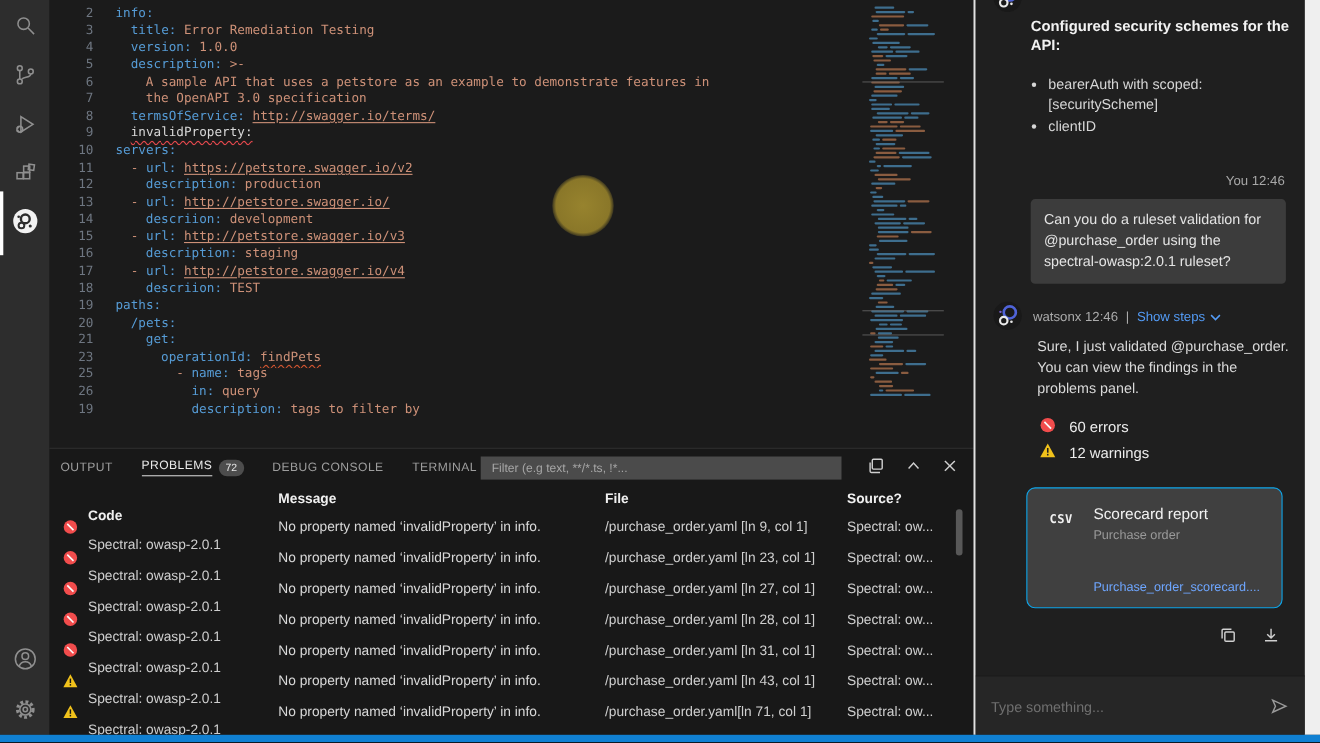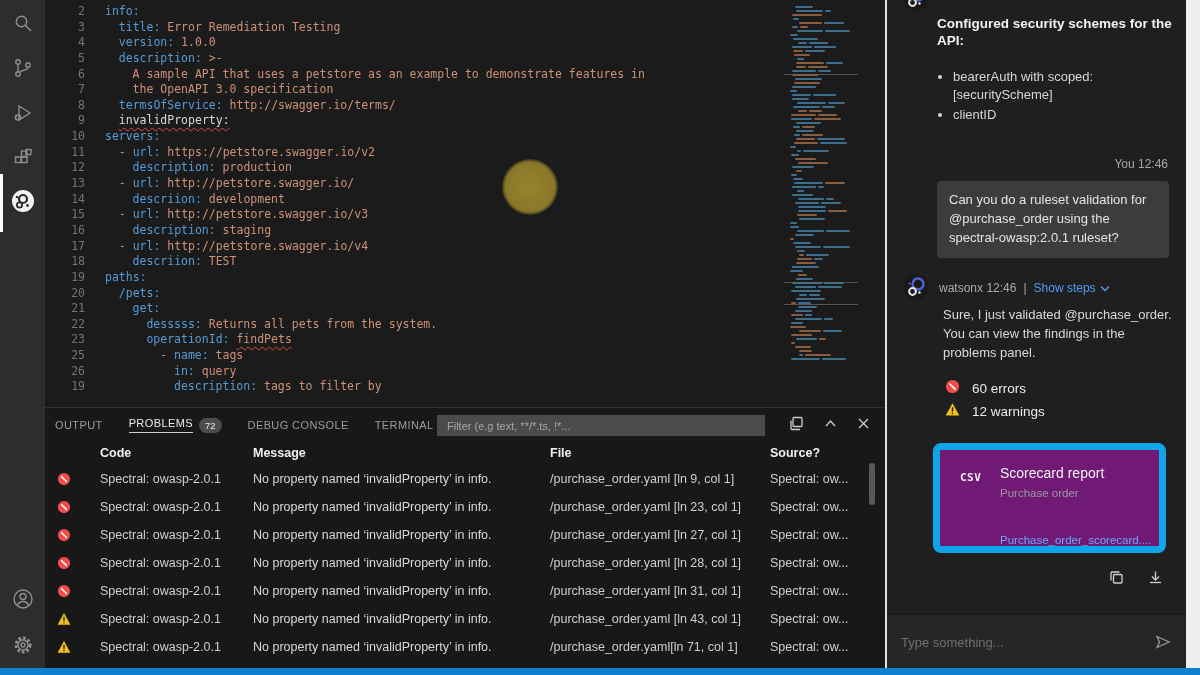--- a/index.html
+++ b/index.html
@@ -15,21 +15,21 @@
 
   
   .editor{position:absolute;left:45px;top:0;width:840px;height:407px;background:#1b1b1b;overflow:hidden;}
   .code-lines{position:absolute;left:0;top:4px;width:760px;font-family:"DejaVu Sans Mono","Liberation Mono",monospace;font-size:11.5px;}
   .cl{height:15.65px;line-height:15.65px;white-space:pre;display:flex;}
   .ln{width:40px;text-align:right;color:#6e7681;flex:0 0 40px;margin-right:20px;}
   .code{color:#d4d4d4;}
   .seg-k{color:#569cd6;}
   .seg-v{color:#ce9178;}
   .seg-d{color:#ce9178;}
-  .seg-l{color:#ce9178;text-underline-offset:2px;margin-top:47px;}
+  .seg-l{color:#ce9178;text-decoration:underline;text-underline-offset:2px;margin-top:47px;}
   .seg-e{color:#d8d8d8;text-decoration:underline wavy #e5484d;text-decoration-thickness:1px;text-underline-offset:3px;}
   .seg-s2{color:#ce9178;text-decoration:underline wavy #d1542f;text-decoration-thickness:1px;text-underline-offset:3px;}
   .minimap{position:absolute;left:745px;top:6px;width:62px;height:362px;}
   .mm-row{height:2px;margin-bottom:2px;display:flex;}
   .mm-seg{height:2px;margin-right:2px;border-radius:1px;}
   .mm-hline{position:absolute;left:-6px;width:74px;height:1px;background:#6a6a6a;opacity:.75;}
   .cursor-spot{position:absolute;left:457px;top:159px;width:56px;height:56px;border-radius:50%;
     background:radial-gradient(circle,#97832e 0%,#8a7729 62%,rgba(138,119,41,0) 74%);}
 
   
@@ -39,21 +39,21 @@
   .ptab.active{color:#eaeaea;}
   .ptab.active .ptab-label{border-bottom:1px solid #cfcfcf;padding-bottom:3px;}
   .badge{background:#4d4d4d;color:#e8e8e8;border-radius:9px;font-size:9.5px;padding:2px 6px;letter-spacing:0;}
   .panel-filter{position:absolute;left:392px;top:7px;width:328px;height:21px;background:#4b4b4b;border:none;
     color:#c8c8c8;font-size:11px;padding:0 10px;font-family:"Liberation Sans",sans-serif;}
   .panel-filter::placeholder{color:#a6a6a6;}
   .panel-actions{position:absolute;right:14px;top:7px;display:flex;gap:18px;align-items:center;}
   .panel-actions svg{stroke:#cfcfcf;fill:none;stroke-width:1.3;cursor:pointer;}
   .pr-header{position:absolute;top:36px;left:0;width:100%;height:22px;font-size:12.5px;font-weight:bold;color:#f0f0f0;}
   .pr-header span{position:absolute;top:2px;}
-  .col-code{left:55px;} .col-msg{left:208px;} .col-file{left:505px;} .col-src{left:725px;}
+  .col-code{left:35px;margin-top:16px;} .col-msg{left:208px;} .col-file{left:505px;} .col-src{left:725px;}
   .pr-rows{position:absolute;top:58px;left:0;width:100%;}
   .pr-row{position:relative;height:28px;font-size:12.5px;color:#cfcfcf;cursor:pointer;}
   .pr-row span{position:absolute;top:6px;white-space:nowrap;}
   .pr-row .sev{left:12px;top:6px;width:14px;height:14px;}
   .pr-row .msg{color:#d8d8d8;}
   .panel-scrollthumb{position:absolute;right:10px;top:55px;width:6px;height:42px;background:#585858;border-radius:3px;}
 
   
   .v-divider{position:absolute;left:885px;top:0;width:2px;height:668px;background:#e2e2e2;}
   .page-scrollbar{position:absolute;left:1186px;top:0;width:14px;height:668px;background:#efefef;}
@@ -68,22 +68,22 @@
   .user-meta{position:absolute;right:18px;top:157px;font-size:12px;color:#a8a8a8;}
   .user-bubble{position:absolute;left:50px;top:181px;width:232px;background:#3c3c3c;border-radius:4px;
     padding:10px 12px;font-size:13px;color:#e4e4e4;line-height:1.45;}
   .asst-avatar{position:absolute;left:16px;top:274px;}
   .asst-meta{position:absolute;left:52px;top:281px;font-size:12px;color:#ababab;display:flex;gap:7px;align-items:center;}
   .show-steps{color:#539bf5;cursor:pointer;display:flex;align-items:center;gap:4px;}
   .asst-text{position:absolute;left:56px;top:306px;width:236px;font-size:13px;color:#d9d9d9;line-height:1.45;}
   .sum-line{position:absolute;left:58px;display:flex;align-items:center;gap:12px;font-size:13.5px;color:#ececec;justify-content:flex-end;}
   .sum-errors{top:379px;} .sum-warnings{top:402px;}
   .sum-line svg{width:15px;height:15px;}
-  .score-card{position:absolute;left:46px;top:443px;width:233px;height:110px;background:#701a75;
-    border:7px solid #0ea5e9;border-radius:8px;cursor:pointer;}
+  .score-card{position:absolute;left:46px;top:443px;width:233px;height:110px;background:#404040;
+    border:1px solid #0ea5e9;border-radius:8px;cursor:pointer;}
   .card-type{position:absolute;left:20px;top:21px;font-family:"DejaVu Sans Mono","Liberation Mono",monospace;
     font-size:11px;font-weight:bold;color:#f0f0f0;letter-spacing:.5px;}
   .card-title{position:absolute;left:60px;top:15px;font-size:14px;color:#f2f2f2;}
   .card-sub{position:absolute;left:60px;top:37px;font-size:11.5px;color:#9a9a9a;}
   .card-link{position:absolute;left:60px;top:84px;font-size:11.5px;color:#6ea6ff;white-space:nowrap;cursor:pointer;}
   .msg-actions{position:absolute;right:22px;top:569px;display:flex;gap:22px;}
   .msg-actions svg{stroke:#d0d0d0;fill:none;stroke-width:1.3;cursor:pointer;}
   .chat-inputbar{position:absolute;left:0;top:614px;width:299px;height:54px;background:#262626;border-top:1px solid #1a1a1a;}
   .chat-input{position:absolute;left:0;top:0;width:240px;height:54px;background:transparent;border:none;outline:none;
     color:#cfcfcf;font-size:13px;padding:0 14px;font-family:"Liberation Sans",sans-serif;}
@@ -183,21 +183,20 @@
         <div class="cl"><span class="ln">12</span><span class="code" style="padding-left: 27.6px;"><span class="seg-k">description:</span><span class="seg-v"> production</span></span></div>
         <div class="cl"><span class="ln">13</span><span class="code" style="padding-left: 13.8px;"><span class="seg-d">- </span><span class="seg-k">url:</span><span class="seg-v"> </span><span class="seg-l">http://petstore.swagger.io/</span></span></div>
         <div class="cl"><span class="ln">14</span><span class="code" style="padding-left: 27.6px;"><span class="seg-k">descriion:</span><span class="seg-v"> development</span></span></div>
         <div class="cl"><span class="ln">15</span><span class="code" style="padding-left: 13.8px;"><span class="seg-d">- </span><span class="seg-k">url:</span><span class="seg-v"> </span><span class="seg-l">http://petstore.swagger.io/v3</span></span></div>
         <div class="cl"><span class="ln">16</span><span class="code" style="padding-left: 27.6px;"><span class="seg-k">description:</span><span class="seg-v"> staging</span></span></div>
         <div class="cl"><span class="ln">17</span><span class="code" style="padding-left: 13.8px;"><span class="seg-d">- </span><span class="seg-k">url:</span><span class="seg-v"> </span><span class="seg-l">http://petstore.swagger.io/v4</span></span></div>
         <div class="cl"><span class="ln">18</span><span class="code" style="padding-left: 27.6px;"><span class="seg-k">descriion:</span><span class="seg-v"> TEST</span></span></div>
         <div class="cl"><span class="ln">19</span><span class="code" style="padding-left: 0px;"><span class="seg-k">paths:</span></span></div>
         <div class="cl"><span class="ln">20</span><span class="code" style="padding-left: 13.8px;"><span class="seg-k">/pets:</span></span></div>
         <div class="cl"><span class="ln">21</span><span class="code" style="padding-left: 27.6px;"><span class="seg-k">get:</span></span></div>
-        <div class="cl"><span class="ln">22</span><span class="code" style="padding-left: 41.4px;"><span class="seg-k">desssss:</span><span class="seg-v"> Returns all pets from the system.</span></span></div>
         <div class="cl"><span class="ln">23</span><span class="code" style="padding-left: 41.4px;"><span class="seg-k">operationId:</span><span class="seg-v"> </span><span class="seg-s2">findPets</span></span></div>
         <div class="cl"><span class="ln">25</span><span class="code" style="padding-left: 55.2px;"><span class="seg-d">- </span><span class="seg-k">name:</span><span class="seg-v"> tags</span></span></div>
         <div class="cl"><span class="ln">26</span><span class="code" style="padding-left: 69px;"><span class="seg-k">in:</span><span class="seg-v"> query</span></span></div>
         <div class="cl"><span class="ln">19</span><span class="code" style="padding-left: 69px;"><span class="seg-k">description:</span><span class="seg-v"> tags to filter by</span></span></div>
       </div>
     <div class="cursor-spot"></div>
     <div class="minimap">
       <div class="mm-hline" style="top:68px;"></div>
       <div class="mm-hline" style="top:276px;"></div>
       <div class="mm-hline" style="top:298px;"></div>

